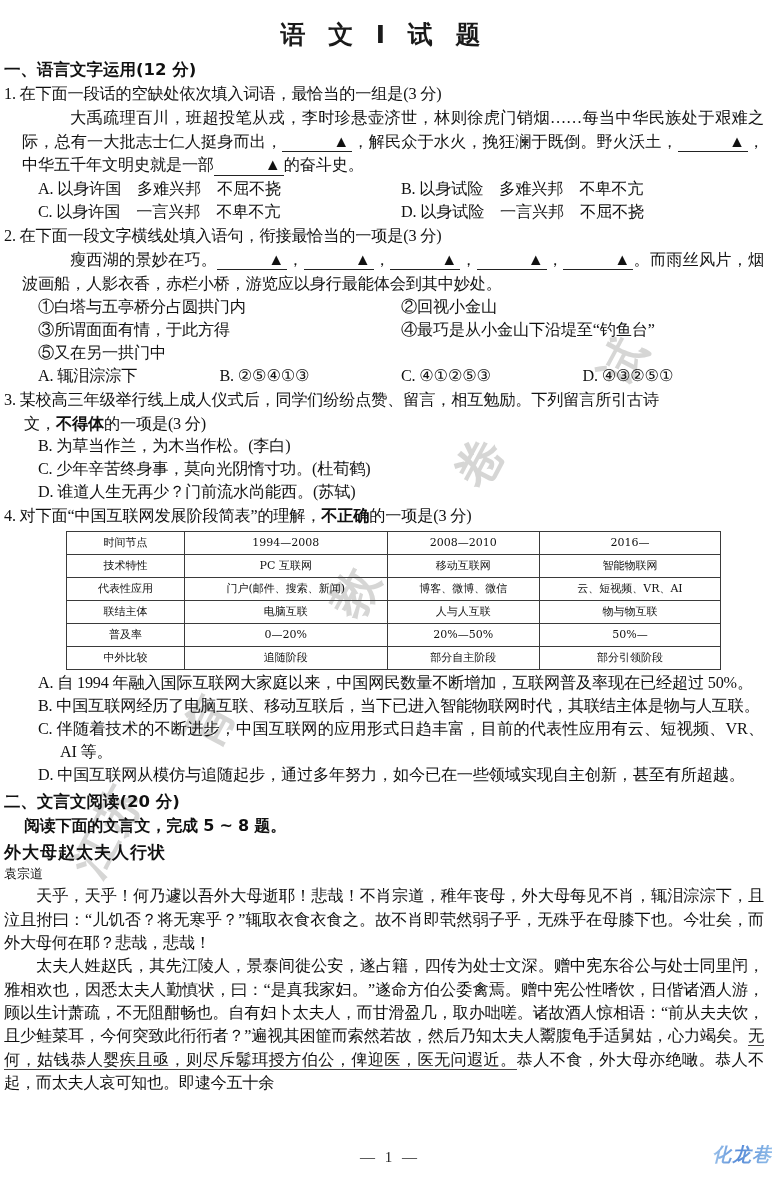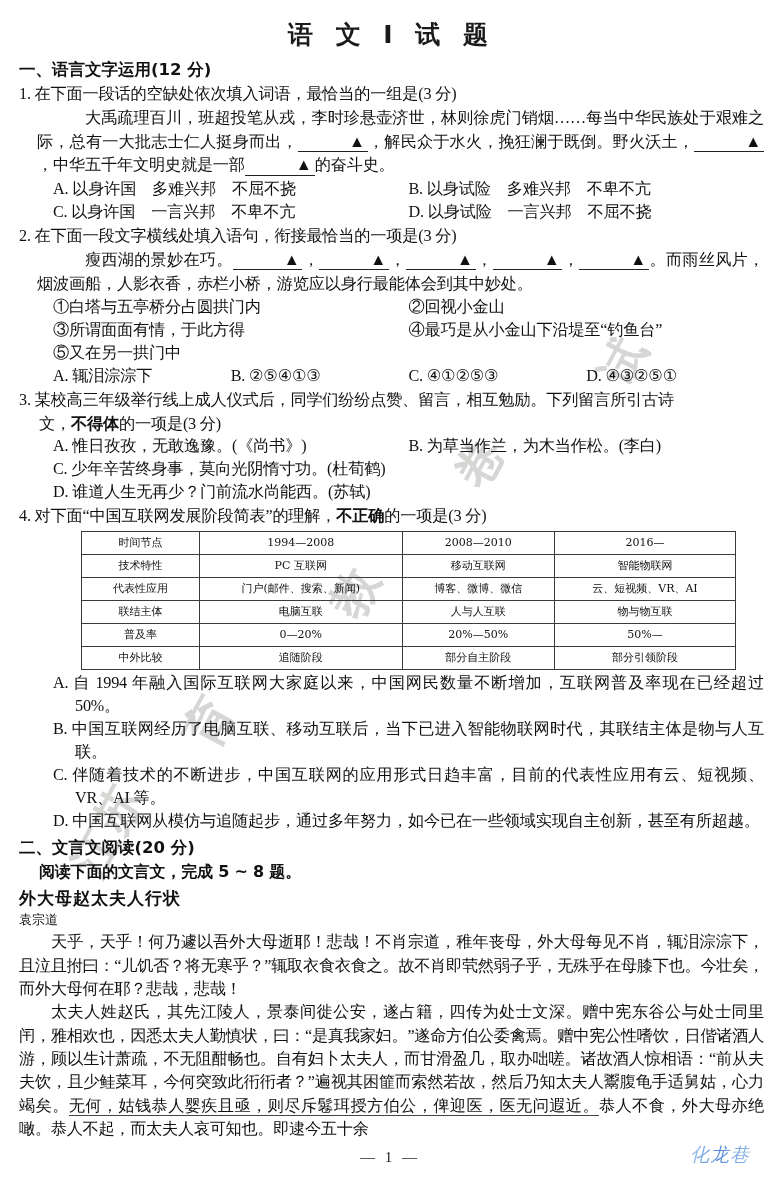--- a/index.html
+++ b/index.html
@@ -34,21 +34,21 @@
   .wm-a { left: 600px; top: 330px; font-size: 46px; transform: rotate(-62deg); }
   .wm-b { left: 455px; top: 430px; font-size: 48px; transform: rotate(-62deg); }
   .wm-c { left: 330px; top: 560px; font-size: 48px; transform: rotate(-62deg); }
   .wm-d { left: 185px; top: 690px; font-size: 48px; transform: rotate(-62deg); }
   .wm-e { left: 60px;  top: 800px; font-size: 46px; transform: rotate(-62deg); }
 
   
   #page {
     position: relative;
     z-index: 10;
-    padding: 12px 16px 0 19px;
+    padding: 12px 16px 0 4px;
   }
 
   #paper-title {
     text-align: center;
     font-family: "DejaVu Sans", sans-serif;
     font-weight: 700;
     font-size: 25px;
     letter-spacing: 7px;
     margin: 6px 0 8px 0;
     color: #1a1a1a;
@@ -169,24 +169,24 @@
     z-index: 12;
   }
   #page-number {
     text-align: center;
     font-size: 15px;
     letter-spacing: 3px;
     color: #222;
   }
   #site-logo {
     position: absolute;
-    right: 30px;
+    right: 8px;
     bottom: -2px;
     font-family: "DejaVu Sans", sans-serif;
-    font-weight: 400;
+    font-weight: 700;
     font-size: 19px;
     font-style: italic;
     letter-spacing: 1px;
     background: linear-gradient(100deg, #9fc6ec 0%, #4f86d6 45%, #8fbde9 100%);
     -webkit-background-clip: text;
     background-clip: text;
     color: transparent;
     opacity: 0.95;
   }
 </style>
@@ -234,21 +234,20 @@
   <div class="opts-row">
     <div class="opt-q4">A. 辄泪淙淙下</div>
     <div class="opt-q4">B. ②⑤④①③</div>
     <div class="opt-q4">C. ④①②⑤③</div>
     <div class="opt-q4">D. ④③②⑤①</div>
   </div>
 
   <div class="qline">3. 某校高三年级举行线上成人仪式后，同学们纷纷点赞、留言，相互勉励。下列留言所引古诗</div>
   <div class="qline q-indent"><span>文，</span><span class="bold-emph">不得体</span><span>的一项是(3 分)</span></div>
   <div class="opts-row">
-    <div class="opt-half">A. 惟日孜孜，无敢逸豫。(《尚书》)</div>
     <div class="opt-half">B. 为草当作兰，为木当作松。(李白)</div>
   </div>
   <div class="opts-row">
     <div class="opt-full">C. 少年辛苦终身事，莫向光阴惰寸功。(杜荀鹤)</div>
   </div>
   <div class="opts-row">
     <div class="opt-full">D. 谁道人生无再少？门前流水尚能西。(苏轼)</div>
   </div>
 
   <div class="qline"><span>4. 对下面“中国互联网发展阶段简表”的理解，</span><span class="bold-emph">不正确</span><span>的一项是(3 分)</span></div>

